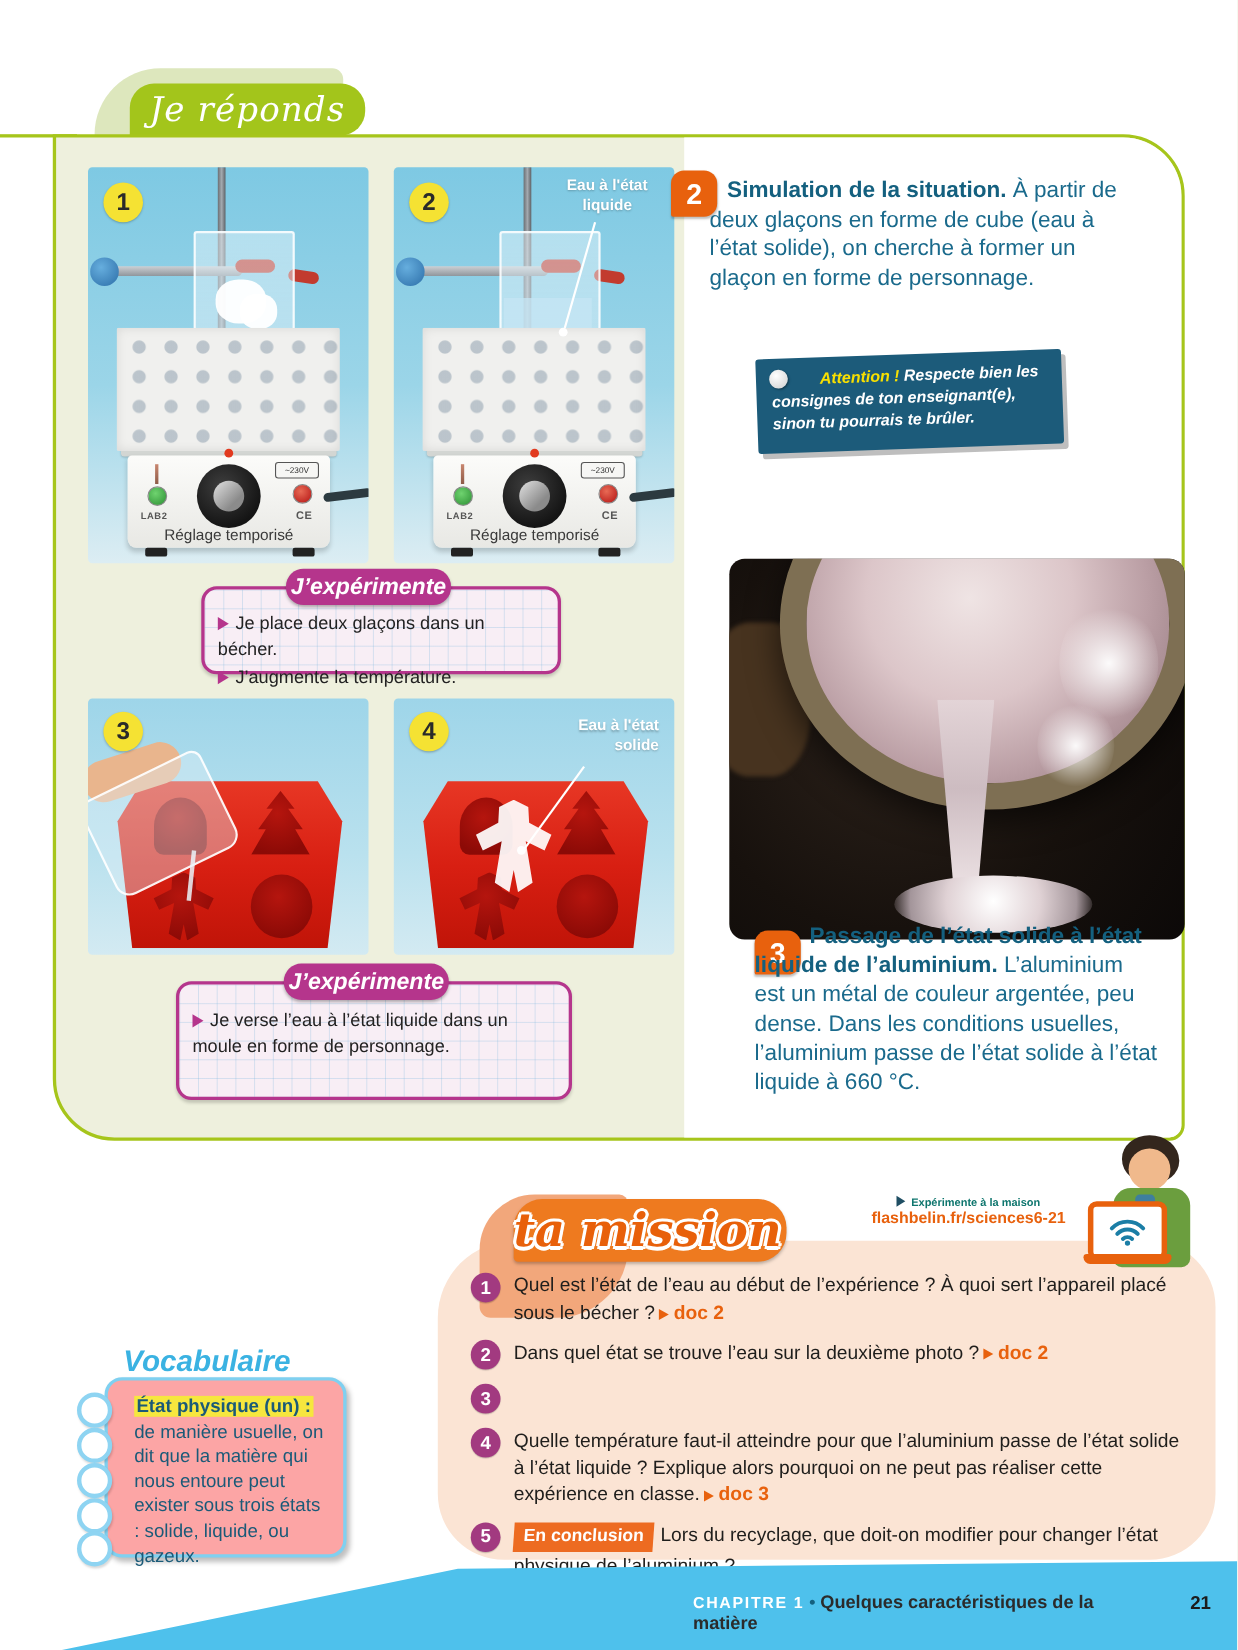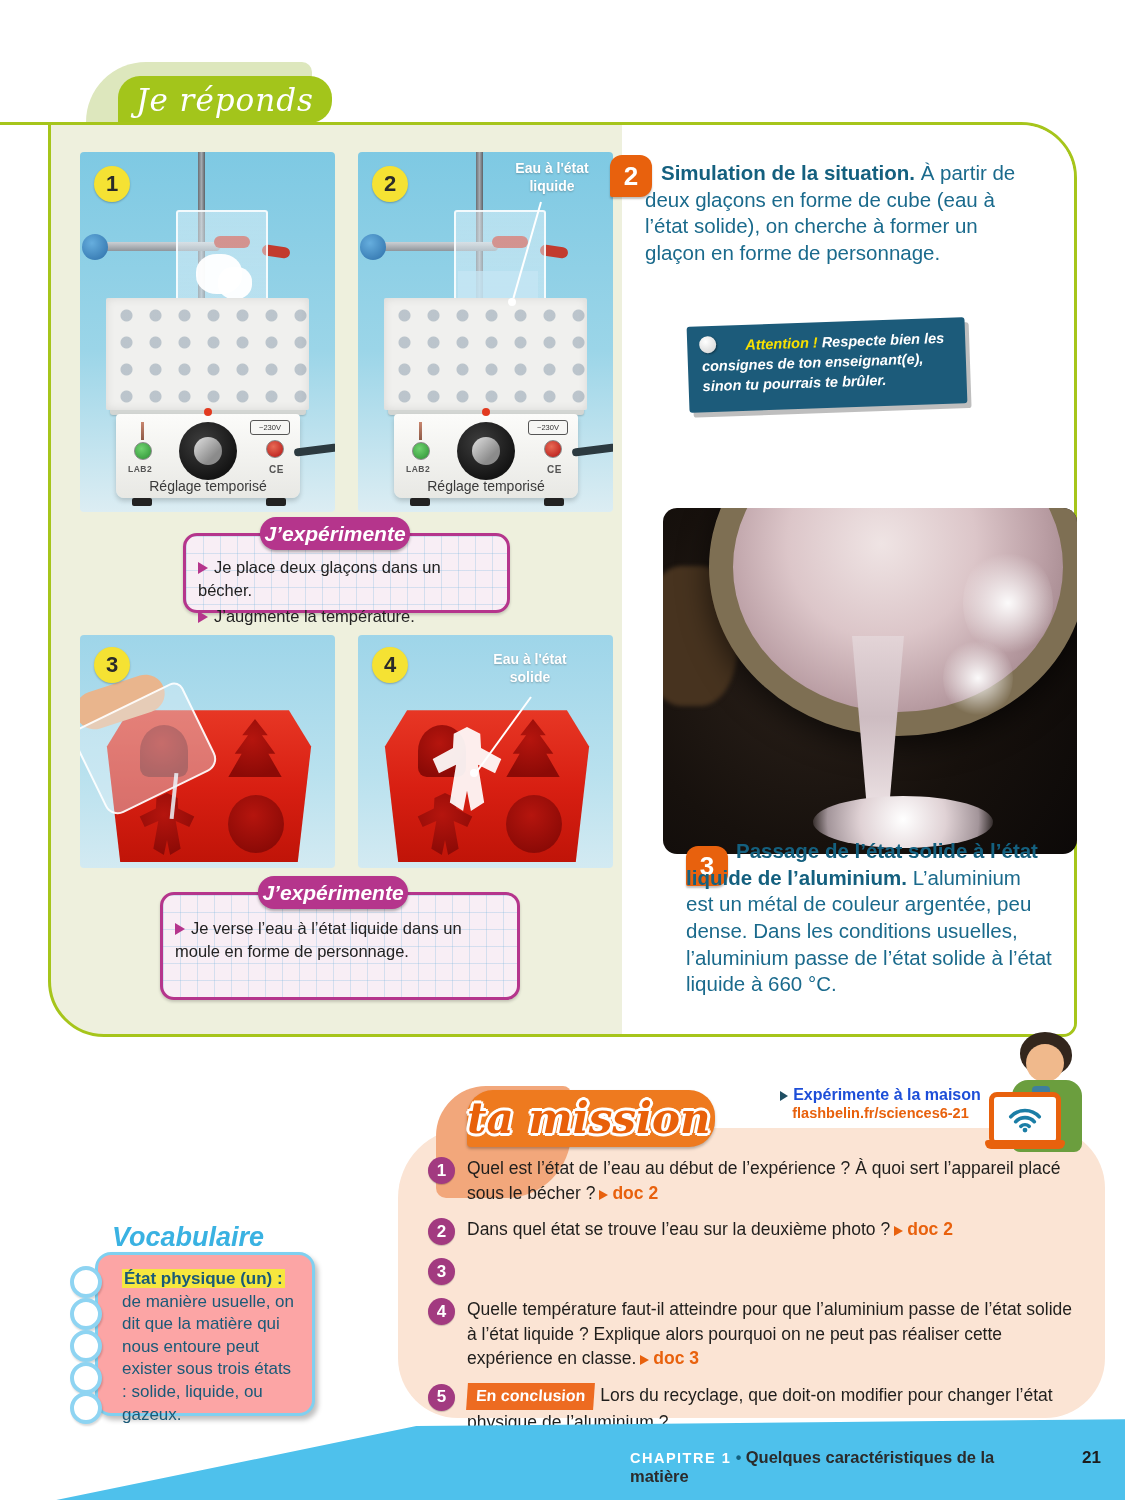--- a/index.html
+++ b/index.html
@@ -116,21 +116,21 @@
 
   
   .mission-blob{background:#fbe4d4;border-radius:70px 60px 60px 60px;}
   .leaf-orange{background:#f2a77b;border-radius:50px 8px 65px 10px;}
   .mission-badge{background:#ee7a1f;border-radius:26px 26px 26px 4px;display:flex;align-items:center;justify-content:flex-start;
       box-shadow:0 2px 3px rgba(0,0,0,.25);}
   .mission-badge span{font-family:"DejaVu Serif", serif;font-weight:bold;font-style:italic;
       font-size:42px;color:#e8600a;
       text-shadow:-2px -2px 0 #fff,2px -2px 0 #fff,-2px 2px 0 #fff,2px 2px 0 #fff,0 -3px 0 #fff,0 3px 0 #fff,-3px 0 0 #fff,3px 0 0 #fff;}
   .home-link{text-align:center;}
-  .home-title{color:#1d4ed8;font-weight:bold;font-size:16px;}
+  .home-title{color:#0f766e;font-weight:bold;font-size:10px;}
   .home-url{color:#e8610d;font-weight:bold;font-size:14.5px;margin-top:1px;}
   .tri-dark{display:inline-block;width:0;height:0;border-style:solid;
       border-width:5px 0 5px 8px;border-color:transparent transparent transparent #1f4e63;
       margin-right:5px;position:relative;top:1px;}
   .laptop-screen{border:5px solid #e8610d;border-radius:8px;background:#fff;
       display:flex;align-items:center;justify-content:center;}
   .laptop-base{background:#e8610d;border-radius:4px 4px 8px 8px;}
   .char-hair{background:#33261d;border-radius:48% 52% 46% 50%;}
   .char-face{background:#f0b98c;border-radius:50%;}
   .char-body{background:#6b9e3e;border-radius:16px 16px 8px 8px;}
@@ -266,21 +266,21 @@
 <div class="abs photo photo-sky2" style="left:358px;top:635px;width:255px;height:233px;">
   <div class="abs mold" style="left:18px;top:62px;width:222px;height:165px;">
     <div class="abs cavity cav-bell" style="left:42px;top:28px;width:48px;height:52px;"></div>
     <div class="abs cavity cav-tree" style="left:128px;top:22px;width:58px;height:58px;"></div>
     <div class="abs cavity gingerman" style="left:38px;top:96px;width:62px;height:62px;"></div>
     <div class="abs cavity cav-snowman" style="left:130px;top:98px;width:56px;height:58px;"></div>
   </div>
   <div class="abs gingerman" style="left:70px;top:92px;width:78px;height:84px;background:rgba(255,255,255,.92);box-shadow:0 1px 4px rgba(0,0,0,.25);"></div>
   <div class="abs leader" style="left:172px;top:62px;height:96px;transform:rotate(36deg);"></div>
   <div class="abs leader-dot" style="left:112px;top:134px;"></div>
-  <div class="abs photo-label" style="right:28px;top:16px;width:110px;">Eau à l'état solide</div>
+  <div class="abs photo-label" style="right:14px;top:16px;width:110px;text-align:right;">Eau à l'état solide</div>
   <div class="abs num-badge" style="left:14px;top:12px;">4</div>
 </div>
 
 <div class="abs exp-badge" style="left:258px;top:876px;width:150px;height:33px;">
   <span>J’expérimente</span>
 </div>
 <div class="abs exp-box" style="left:160px;top:892px;width:360px;height:108px;padding-top:22px;">
   <div class="exp-item"><span class="tri-magenta"></span><span>Je verse l’eau à l’état liquide dans un moule en forme de personnage.</span></div>
 </div>
 

